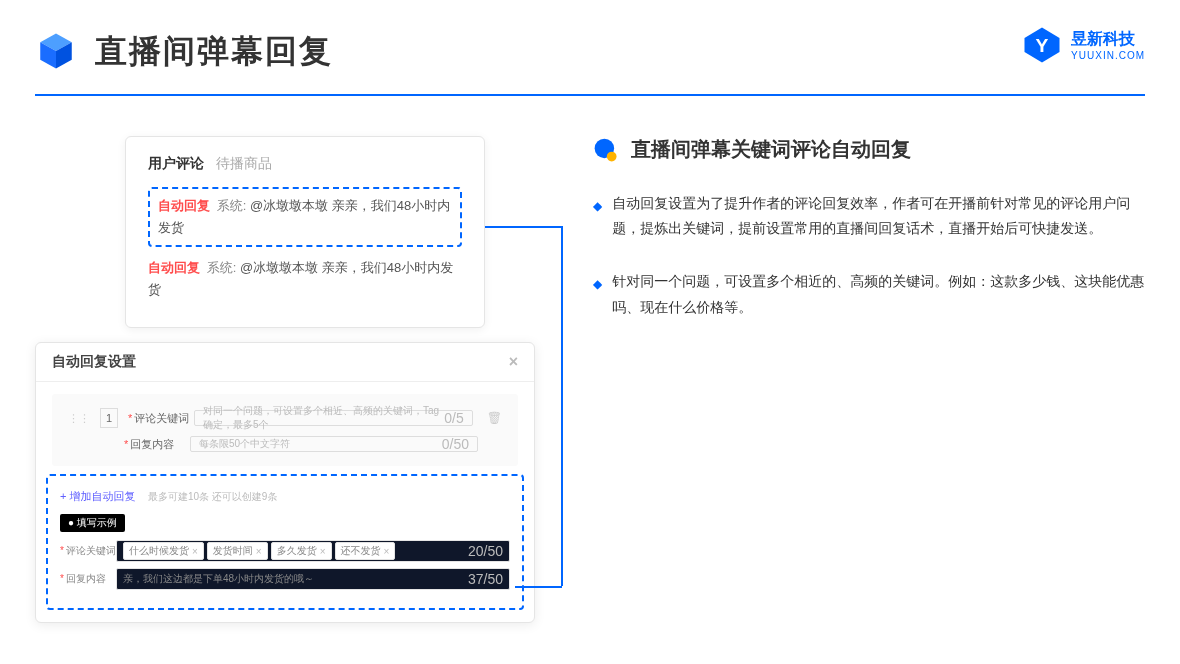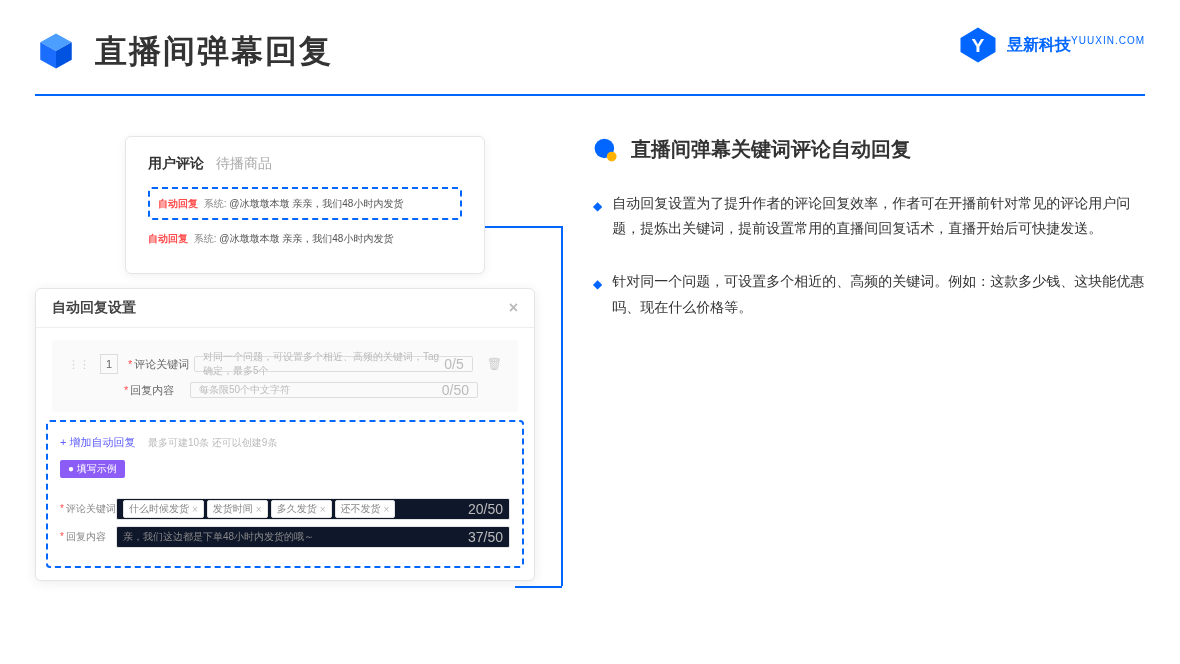--- a/index.html
+++ b/index.html
@@ -2,49 +2,49 @@
 <html><head>
 <meta charset="utf-8">
 <style>
 *{margin:0;padding:0;box-sizing:border-box;font-family:"Microsoft YaHei","PingFang SC",sans-serif}
 body{width:1180px;height:664px;background:#fff;position:relative;overflow:hidden}
 .header{display:flex;padding:30px 35px 20px 35px}
 .cube-icon{width:42px;height:42px;margin-right:18px;flex-shrink:0}
 .title{font-size:32px;font-weight:700;color:#333;letter-spacing:2px}
 .brand{position:absolute;right:35px;top:24px;display:flex;align-items:center}
 .brand-icon{width:42px;height:42px;margin-right:8px}
-.brand-text{display:flex;flex-direction:row}
+.brand-text{display:flex;flex-direction:column}
 .brand-cn{font-size:16px;font-weight:700;color:#0066ff}
 .brand-en{font-size:10px;color:#0066ff;letter-spacing:1px}
 .hr{height:2px;background:#0066ff;margin:0 35px}
 .content{display:flex;padding:40px 35px 0 35px;gap:48px}
 .left{width:510px;position:relative}
 .card1{background:#fff;border:1px solid #e5e5e5;border-radius:6px;padding:18px 22px;width:360px;margin-left:90px;box-shadow:0 2px 10px rgba(0,0,0,.06)}
 .tabs{display:flex;gap:12px;margin-bottom:14px;font-size:14px}
 .tab-active{font-weight:700;color:#333}
 .tab{color:#aaa}
 .highlight-box{border:2px dashed #0066ff;border-radius:4px;padding:6px 8px;margin-bottom:10px}
-.comment-line{font-size:10px;color:#555;line-height:1.7}
+.comment-line{font-size:13px;color:#555;line-height:1.7}
 .auto-tag{color:#ff4d4d;font-weight:600;margin-right:3px}
 .sys-tag{color:#888}
 .card2{background:#fff;border:1px solid #e5e5e5;border-radius:6px;width:500px;margin-top:14px;box-shadow:0 2px 12px rgba(0,0,0,.08);padding:0}
 .card2-header{display:flex;justify-content:space-between;align-items:center;padding:10px 16px;border-bottom:1px solid #eee;font-size:14px;font-weight:600;color:#444}
 .close-x{color:#bbb;font-size:16px;cursor:default}
 .form-row{display:flex;align-items:center;padding:4px 16px;gap:10px;font-size:11px}
 .row-num{width:18px;height:20px;border:1px solid #ddd;display:flex;align-items:center;justify-content:center;font-size:11px;color:#666}
 .dot-red{color:#ff4d4d;margin-right:2px}
 .label{color:#666;width:56px;white-space:nowrap}
 .input-box{flex:1;height:16px;border:1px solid #ddd;border-radius:2px;padding:0 8px;display:flex;align-items:center;font-size:10px;color:#bbb;justify-content:space-between}
 .counter{color:#bbb;font-size:14px}
 .trash{color:#ccc;font-size:12px;margin-left:4px}
 .form-block{background:#fafafa;margin:12px 16px 8px 16px;padding:10px 0;border-radius:3px}
 .example-wrap{border:2px dashed #0066ff;border-radius:4px;margin:6px 10px 12px 10px;padding:10px 12px 12px 12px}
 .add-link{color:#6060ff;font-size:11px;margin-right:8px}
 .hint{color:#bbb;font-size:10px}
-.badge{display:inline-block;background:#8b5cf6;color:#fff;font-size:10px;padding:2px 8px;border-radius:2px;margin-bottom:20px}
+.badge{display:inline-block;background:#000000;color:#fff;font-size:10px;padding:2px 8px;border-radius:2px;margin-bottom:8px}
 .tag-chip{display:inline-flex;align-items:center;background:#fff;border:1px solid #e3e3e3;font-size:10px;color:#888;padding:1px 5px;margin-right:3px;border-radius:2px}
 .tag-x{margin-left:3px;color:#bbb}
 .ex-row{display:flex;align-items:center;gap:8px;font-size:10px;margin-bottom:6px}
 .ex-label{color:#888;width:48px;white-space:nowrap}
 .ex-box{flex:1;border:1px solid #e5e5e5;background:#0f172a;border-radius:2px;height:22px;display:flex;align-items:center;padding:0 6px;justify-content:space-between;font-size:10px;color:#888}
 .connector{position:absolute;border:1px solid #0066ff;pointer-events:none}
 .conn-h1{top:90px;left:450px;width:78px;height:0;border-top:2px solid #0066ff;border-left:none;border-right:none;border-bottom:none}
 .conn-v{top:90px;left:526px;width:0;height:360px;border-left:2px solid #0066ff;border-top:none;border-right:none;border-bottom:none}
 .conn-h2{top:450px;left:480px;width:47px;height:0;border-top:2px solid #0066ff;border-left:none;border-right:none;border-bottom:none}
 .right{flex:1;padding-top:0}

